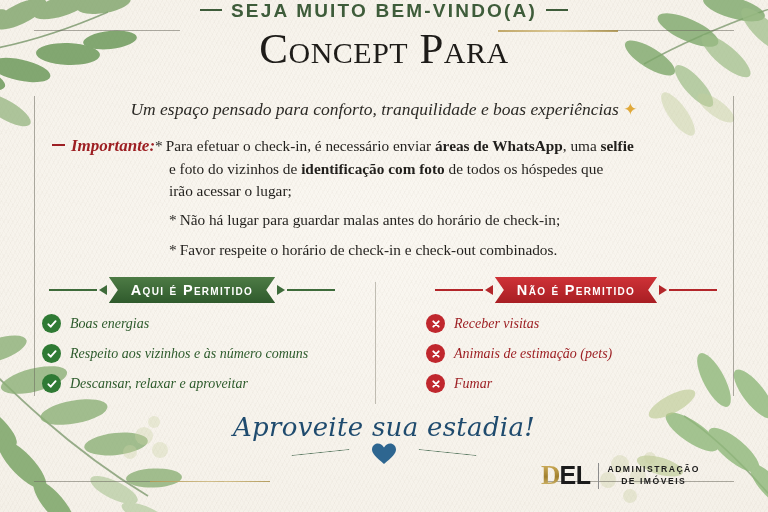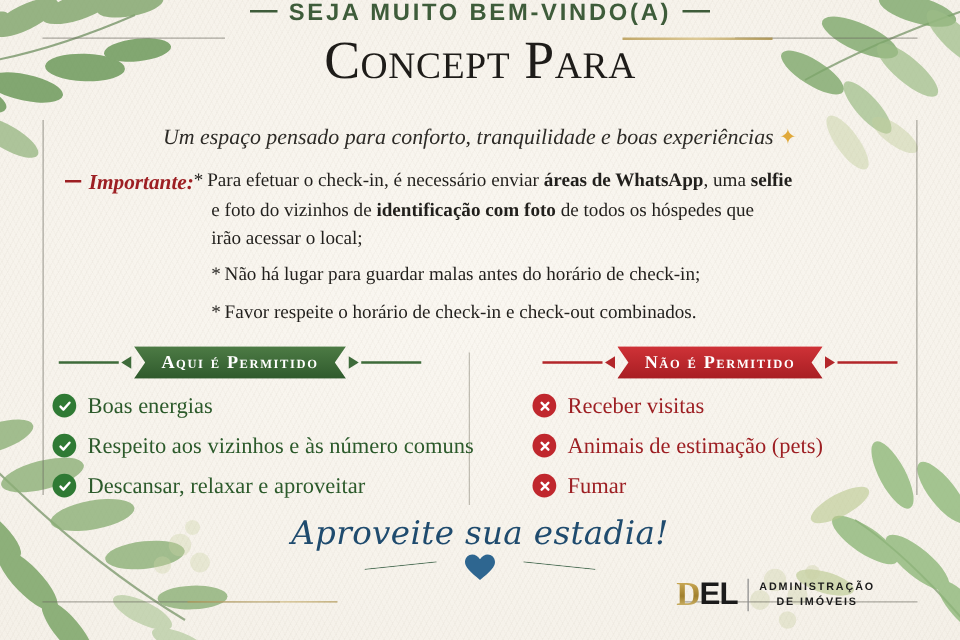--- a/index.html
+++ b/index.html
@@ -63,21 +63,21 @@
   #important{
     position:relative;margin:14px 46px 0 52px;
     font-size:15.3px;color:#211f1c;line-height:1.42;
   }
   #imp-label{
     color:#9d1f23;font-weight:bold;font-style:italic;
     font-size:17px;white-space:nowrap;
   }
   #imp-label .dash{display:inline-block;width:13px;height:1.6px;background:#9d1f23;
     vertical-align:middle;margin:0 6px 4px 0;}
-  .imp-row{display:flex;align-items:flex-start;}
+  .imp-row{display:flex;align-items:center;}
   .imp-body{flex:1;}
   .imp-line{margin:0;}
   .imp-line .ast{margin-right:3px;}
   .b{font-weight:bold;}
   .imp-indent{padding-left:117px;}
   .imp-rest{padding-left:117px;margin-top:8px;}
   .imp-rest .imp-line{margin-bottom:8px;}
 
   
   #columns{position:absolute;left:0;top:275px;width:768px;display:flex;}
@@ -89,37 +89,37 @@
   .rib-line{height:1.4px;width:48px;}
   .rib-line.g{background:#3e6b3a;}
   .rib-line.r{background:#b3262a;}
   .arrow{width:0;height:0;border-top:5px solid transparent;border-bottom:5px solid transparent;margin:0 2px;}
   .arrow.g{border-right:8px solid #3e6b3a;}
   .arrow.r{border-right:8px solid #b3262a;}
   .arrow.rev.g{border-right:none;border-left:8px solid #3e6b3a;}
   .arrow.rev.r{border-right:none;border-left:8px solid #b3262a;}
   .ribbon{
     position:relative;height:26px;line-height:26px;padding:0 22px;
-    font-family:Liberation Serif, serif;font-weight:bold;
+    font-family:Liberation Sans, sans-serif;font-weight:bold;
     color:#fff;font-size:14.5px;letter-spacing:1.3px;
     font-variant:small-caps;
     clip-path:polygon(0 0,100% 0,100% 100%,0 100%,7px 50%);
   }
   .ribbon.green{background:linear-gradient(180deg,#4d7b45,#2f5a2c);
     clip-path:polygon(0 0, 100% 0, calc(100% - 9px) 50%, 100% 100%, 0 100%, 9px 50%);}
   .ribbon.red{background:linear-gradient(180deg,#cf3237,#a81e23);
     clip-path:polygon(0 0, 100% 0, calc(100% - 9px) 50%, 100% 100%, 0 100%, 9px 50%);}
 
   .items{margin-top:9px;padding-left:42px;}
   .item{display:flex;align-items:center;margin-bottom:11px;}
   .badge{width:19px;height:19px;border-radius:50%;flex:0 0 19px;margin-right:9px;
     display:flex;align-items:center;justify-content:center;}
   .badge.g{background:#2f7a34;}
   .badge.r{background:#c0272d;}
-  .item-label{font-size:18px;}
+  .item-label{font-style:italic;font-size:14px;}
   .item-label.g{color:#2c5a2b;}
   .item-label.r{color:#9d1f23;}
 
   
   #footer{position:absolute;left:0;top:412px;width:768px;text-align:center;}
   #script{
     font-family:"DejaVu Serif", serif;font-style:italic;
     font-size:26px;color:#1f4b6e;letter-spacing:.3px;
   }
   #heart-row{position:relative;height:26px;margin-top:-2px;}
@@ -277,21 +277,21 @@
       </div>
       <div class="imp-body">
         <p class="imp-line">
           <span class="ast">*</span><span>Para efetuar o check-in, é necessário enviar </span><span class="b">áreas de WhatsApp</span><span>, uma </span><span class="b">selfie</span>
         </p>
       </div>
     </div>
     <div class="imp-indent">
       <span>e foto do vizinhos de </span><span class="b">identificação com foto</span><span> de todos os hóspedes que</span>
     </div>
-    <div class="imp-indent">irão acessar o local;</div>
+    <div class="imp-indent">irão acessar o lugar;</div>
     <div class="imp-rest">
       <p class="imp-line">
         <span class="ast">*</span><span>Não há lugar para guardar malas antes do horário de check-in;</span>
       </p>
       <p class="imp-line">
         <span class="ast">*</span><span>Favor respeite o horário de check-in e check-out combinados.</span>
       </p>
     </div>
   </div>
 

